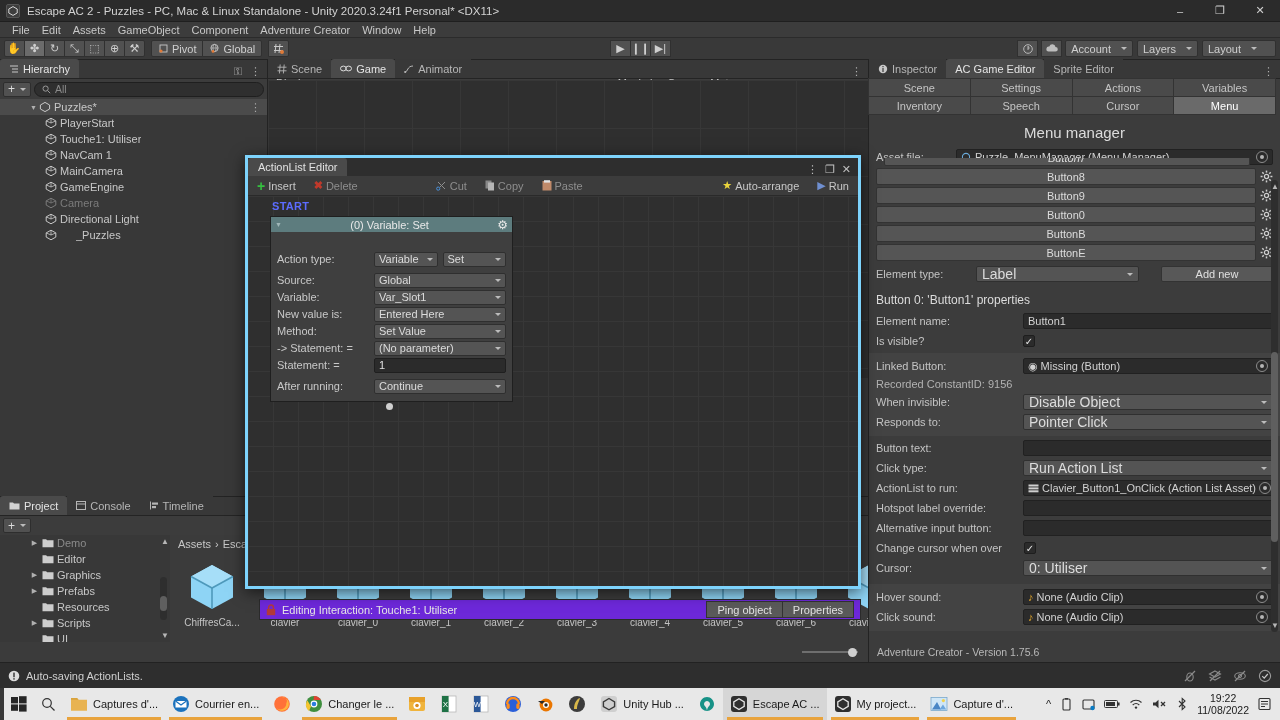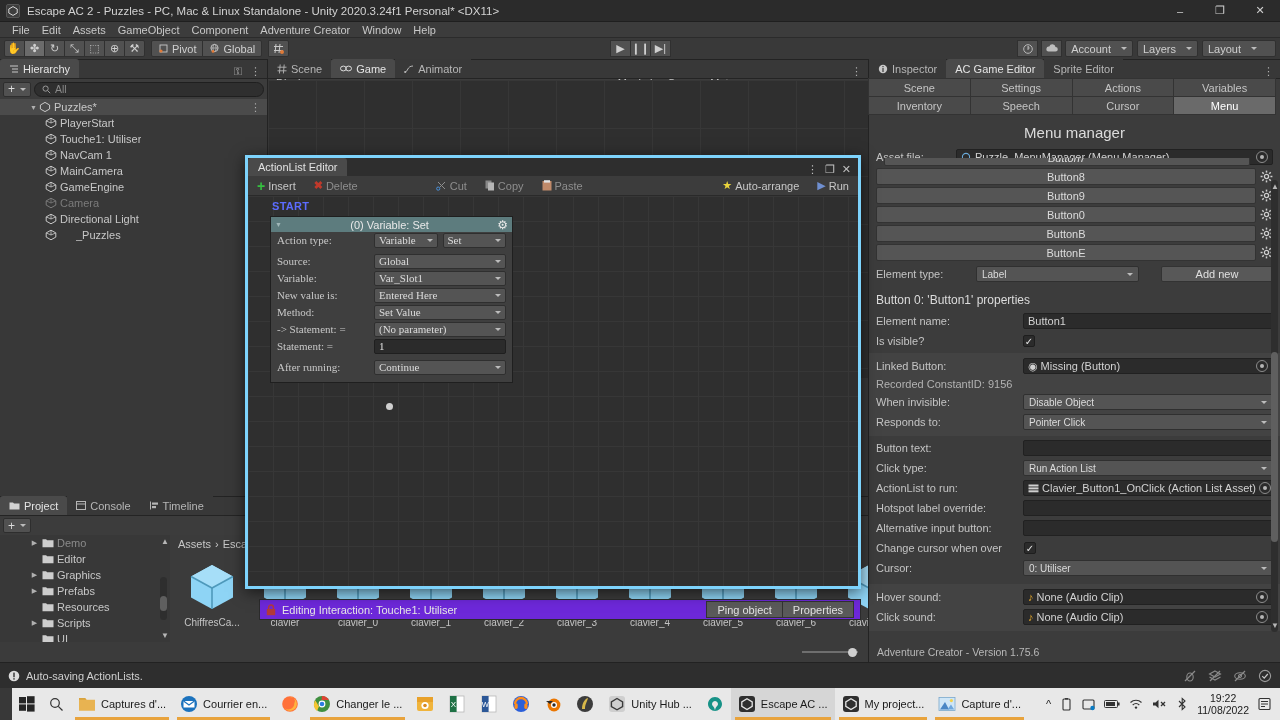--- a/index.html
+++ b/index.html
@@ -119,21 +119,21 @@
   .ilabel { font-size:11px; color:#c4c4c4; white-space:nowrap; }
   .ifield {
     flex:1;height:16px;background:#2b2b2b;border:1px solid #212121;border-radius:2px;
     display:flex;align-items:center;padding:0 4px;gap:3px;font-size:11px;color:#d2d2d2;overflow:hidden;white-space:nowrap;
   }
   .ifield.objfield { justify-content:flex-start; }
   .objsel { margin-left:auto; width:12px;height:12px;border:1px solid #8c8c8c;border-radius:50%;display:flex;align-items:center;justify-content:center;flex:none;}
   .objsel:after { content:"";width:4px;height:4px;border-radius:50%;background:#b5b5b5;}
   .idrop {
     flex:1;height:16px;background:#545454;border:1px solid #303030;border-radius:2px;
-    display:flex;align-items:center;padding:0 5px;font-size:10px;color:#dcdcdc;white-space:nowrap;overflow:hidden;
+    display:flex;align-items:center;padding:0 5px;font-size:14px;color:#dcdcdc;white-space:nowrap;overflow:hidden;
   }
   .idrop .caret { margin-left:auto; }
   .chk { width:12px;height:12px;background:#2b2b2b;border:1px solid #1e1e1e;border-radius:2px;display:flex;align-items:center;justify-content:center;color:#e6e6e6;font-size:10px;flex:none;}
   .elem-list { padding:0 7px; }
   .elem-row { display:flex; align-items:center; gap:4px; margin-bottom:2px; }
   .elem-btn {
     flex:1;height:17px;background:#555;border:1px solid #333;border-radius:2px;
     display:flex;align-items:center;justify-content:center;font-size:11px;color:#dcdcdc;
   }
   .gear { width:13px;height:13px;flex:none;color:#cfcfcf;font-size:12px;display:flex;align-items:center;justify-content:center;}
@@ -186,41 +186,41 @@
     background-image:linear-gradient(to right,#373737 1px,transparent 1px),linear-gradient(to bottom,#373737 1px,transparent 1px);
     background-size:25px 25px; overflow:hidden;
   }
   .al-start { position:absolute;left:24px;top:4px;font-size:11px;font-weight:bold;color:#5c6cff;letter-spacing:.3px;}
   .node {
     position:absolute; left:22px; top:20px; width:243px;
     background:#3f3f3f; border:1px solid #1f1f1f;
   }
   .node-hdr { height:15px;background:#5d7c7e;display:flex;align-items:center;padding:0 4px;font-size:11px;color:#e8e8e8;}
   .node-hdr .nh-title { flex:1; text-align:center; }
-  .node-body { padding:0 6px 6px;font-family:Liberation Serif, serif; }
+  .node-body { padding:19px 6px 6px; }
   .nrow { display:flex;align-items:center;height:16px;margin-bottom:1px;gap:5px;}
   .nlabel { font-size:11px;color:#c8c8c8;width:92px;flex:none;}
   .ndrop { flex:1;height:15px;background:#545454;border:1px solid #2f2f2f;border-radius:2px;display:flex;align-items:center;padding:0 4px;font-size:11px;color:#dcdcdc;}
   .ndrop .caret { margin-left:auto; }
   .ninput { flex:1;height:15px;background:#2b2b2b;border:1px solid #1f1f1f;border-radius:2px;display:flex;align-items:center;padding:0 4px;font-size:11px;color:#e0e0e0;}
   .node-dot { position:absolute;left:138px;top:207px;width:7px;height:7px;border-radius:50%;background:#cfcfcf;}
 
   
   #editbar {
     position:absolute; left:259px; top:539px; right:419px; height:21px;
     background:#6d28d9; display:flex; align-items:center; padding:0 6px; gap:6px;
     border:1px solid #2b2b2b;
   }
   .lock-ico { width:10px;height:12px;flex:none;position:relative; }
   .eb-title { font-size:11px;color:#e6e6e6; }
   .eb-btns { margin-left:auto; display:flex; }
   .eb-btn { height:17px;background:#5a5a5a;border:1px solid #333;display:flex;align-items:center;padding:0 10px;font-size:11px;color:#e2e2e2;margin-left:-1px;}
 
   
-  .taskbar { position:absolute;left:12px;right:0;bottom:0;height:32px;background:#e8e8e8;display:flex;align-items:center;}
+  .taskbar { position:absolute;left:4px;right:0;bottom:0;height:32px;background:#e8e8e8;display:flex;align-items:center;}
   .tk-item { height:32px;display:flex;align-items:center;gap:5px;padding:0 7px;position:relative;}
   .tk-item.running:after { content:"";position:absolute;left:4px;right:4px;bottom:0;height:3px;background:#e8a33d;}
   .tk-item.active { background:#d6d6d6; }
   .tk-label { font-size:11px;color:#1a1a1a;white-space:nowrap;max-width:72px;overflow:hidden;text-overflow:ellipsis;}
   .tray { margin-left:auto;display:flex;align-items:center;gap:9px;padding-right:8px;color:#222;}
   .clock { font-size:10.5px;color:#1a1a1a;line-height:12px;text-align:center;}
   svg { display:block; }
 </style>
 </head>
 <body>

